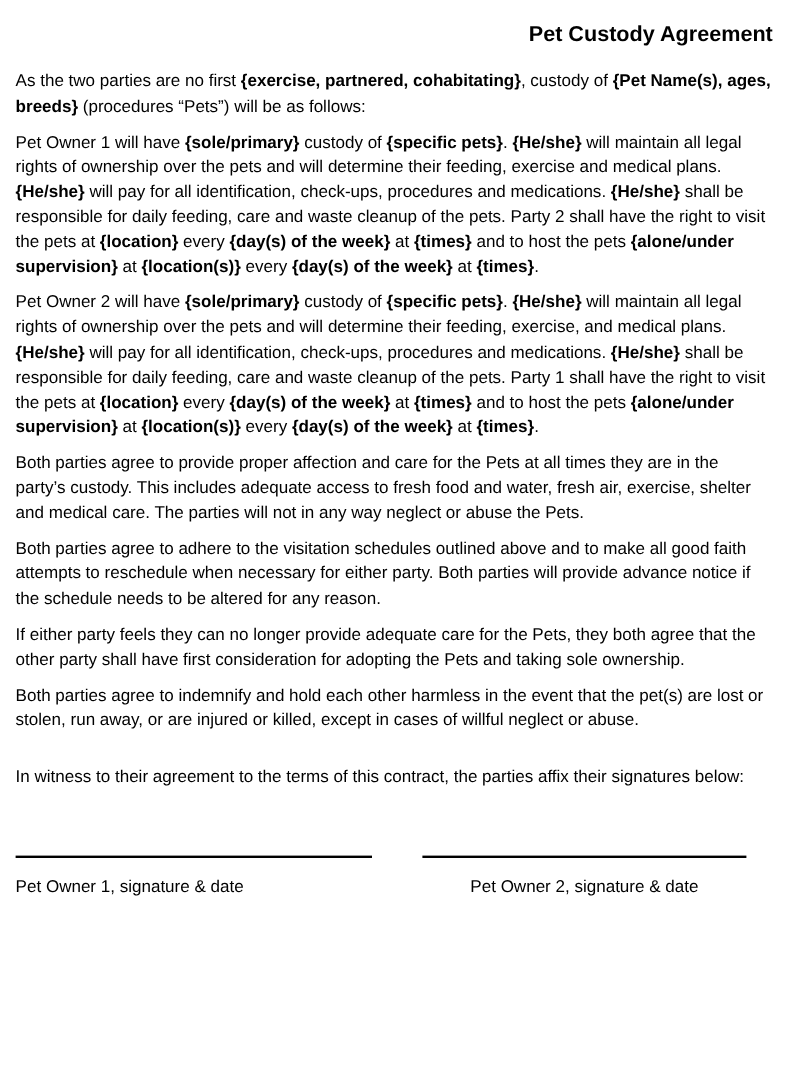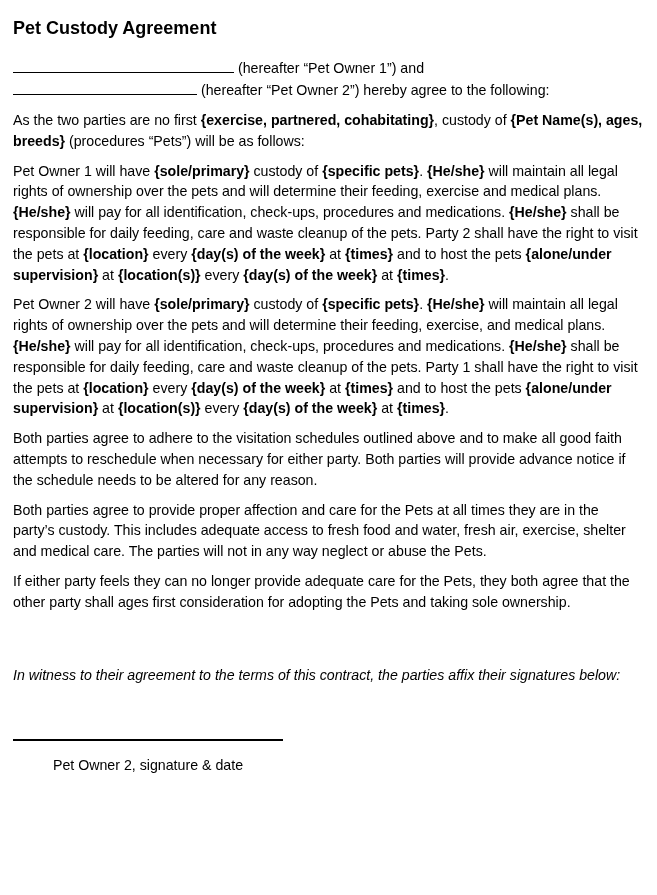--- a/index.html
+++ b/index.html
@@ -16,36 +16,36 @@
   .page {
     box-sizing: border-box;
     width: 657px;
     min-height: 895px;
     padding: 14px 13px 8px 13px;
   }
   .title {
     font-size: 18px;
     line-height: 20px;
     font-weight: bold;
-    text-align: left;
+    text-align: right;
     margin: 4px 0 20px 0;
   }
   .intro { margin-bottom: 9px; }
   .intro-line { line-height: 21.5px; white-space: nowrap; }
   .blank {
     display: inline-block;
     border-bottom: 1.5px solid #000;
     height: 0.95em;
     vertical-align: baseline;
   }
   .blank.w1 { width: 221px; }
   .blank.w2 { width: 184px; }
   p.para { margin: 0 0 9px 0; }
   p.para b { font-weight: bold; }
-  p.witness { margin-top: 52px; font-style: italic; }
+  p.witness { margin-top: 27px; }
   .signature-row {
     margin-top: 54px;
     display: flex;
     gap: 42px;
   }
   .sig-col.c1 { width: 297px; }
   .sig-col.c2 { width: 270px; text-align: center; }
   .sig-line {
     border-top: 2px solid #000;
     height: 0;
@@ -55,33 +55,34 @@
     line-height: 21px;
   }
 </style>
 </head>
 <body>
 
 <div class="page">
 
   <h1 class="title">Pet Custody Agreement</h1>
 
-  <div class="intro">
-    <div class="intro-line"><span class="blank w1"></span><span> (hereafter “Pet Owner 1”) and</span></div>
-    <div class="intro-line"><span class="blank w2"></span><span> (hereafter “Pet Owner 2”) hereby agree to the following:</span></div>
-  </div>
 
   <p class="para"><span>As the two parties are no first </span><b>{exercise, partnered, cohabitating}</b><span>, custody of </span><b>{Pet Name(s), ages, breeds}</b><span> (procedures “Pets”) will be as follows:</span></p>
   <p class="para"><span>Pet Owner 1 will have </span><b>{sole/primary}</b><span> custody of </span><b>{specific pets}</b><span>. </span><b>{He/she}</b><span> will maintain all legal rights of ownership over the pets and will determine their feeding, exercise and medical plans. </span><b>{He/she}</b><span> will pay for all identification, check-ups, procedures and medications. </span><b>{He/she}</b><span> shall be responsible for daily feeding, care and waste cleanup of the pets. Party 2 shall have the right to visit the pets at </span><b>{location}</b><span> every </span><b>{day(s) of the week}</b><span> at </span><b>{times}</b><span> and to host the pets </span><b>{alone/under supervision}</b><span> at </span><b>{location(s)}</b><span> every </span><b>{day(s) of the week}</b><span> at </span><b>{times}</b><span>.</span></p>
   <p class="para"><span>Pet Owner 2 will have </span><b>{sole/primary}</b><span> custody of </span><b>{specific pets}</b><span>. </span><b>{He/she}</b><span> will maintain all legal rights of ownership over the pets and will determine their feeding, exercise, and medical plans. </span><b>{He/she}</b><span> will pay for all identification, check-ups, procedures and medications. </span><b>{He/she}</b><span> shall be responsible for daily feeding, care and waste cleanup of the pets. Party 1 shall have the right to visit the pets at </span><b>{location}</b><span> every </span><b>{day(s) of the week}</b><span> at </span><b>{times}</b><span> and to host the pets </span><b>{alone/under supervision}</b><span> at </span><b>{location(s)}</b><span> every </span><b>{day(s) of the week}</b><span> at </span><b>{times}</b><span>.</span></p>
+  <p class="para"><span>Both parties agree to provide proper affection and care for the Pets at all times they are in the party’s custody. This includes adequate access to fresh food and water, fresh air, exercise, shelter and medical care. The parties will not in any way neglect or abuse the Pets.</span></p>
   <p class="para"><span>Both parties agree to adhere to the visitation schedules outlined above and to make all good faith attempts to reschedule when necessary for either party. Both parties will provide advance notice if the schedule needs to be altered for any reason.</span></p>
-  <p class="para"><span>Both parties agree to provide proper affection and care for the Pets at all times they are in the party’s custody. This includes adequate access to fresh food and water, fresh air, exercise, shelter and medical care. The parties will not in any way neglect or abuse the Pets.</span></p>
-  <p class="para"><span>If either party feels they can no longer provide adequate care for the Pets, they both agree that the other party shall ages first consideration for adopting the Pets and taking sole ownership.</span></p>
+  <p class="para"><span>If either party feels they can no longer provide adequate care for the Pets, they both agree that the other party shall have first consideration for adopting the Pets and taking sole ownership.</span></p>
+  <p class="para"><span>Both parties agree to indemnify and hold each other harmless in the event that the pet(s) are lost or stolen, run away, or are injured or killed, except in cases of willful neglect or abuse.</span></p>
   <p class="para witness"><span>In witness to their agreement to the terms of this contract, the parties affix their signatures below:</span></p>
 
   <div class="signature-row">
+    <div class="sig-col c1">
+      <div class="sig-line"></div>
+      <div class="sig-label">Pet Owner 1, signature &amp; date</div>
+    </div>
     <div class="sig-col c2">
       <div class="sig-line"></div>
       <div class="sig-label">Pet Owner 2, signature &amp; date</div>
     </div>
   </div>
 
 </div>
 
 </body></html>

